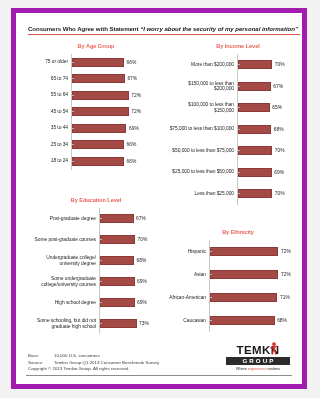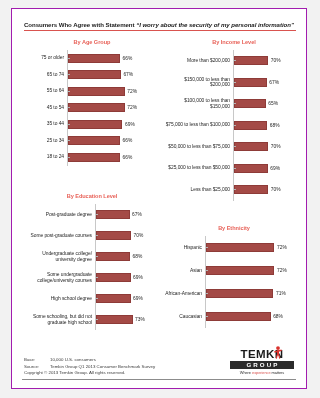--- a/index.html
+++ b/index.html
@@ -13,21 +13,21 @@
     font-family: "Liberation Sans", sans-serif;
     overflow: hidden;
   }
   #slide {
     position: absolute;
     left: 11px;
     top: 8px;
     width: 296px;
     height: 381px;
     background: #ffffff;
-    border: 1px solid #a21caf;
+    border: 5px solid #a21caf;
     box-sizing: border-box;
   }
   .title {
     position: absolute;
     left: 12px;
     top: 12px;
     width: 272px;
     font-size: 6.1px;
     font-weight: bold;
     color: #1a1a1a;

